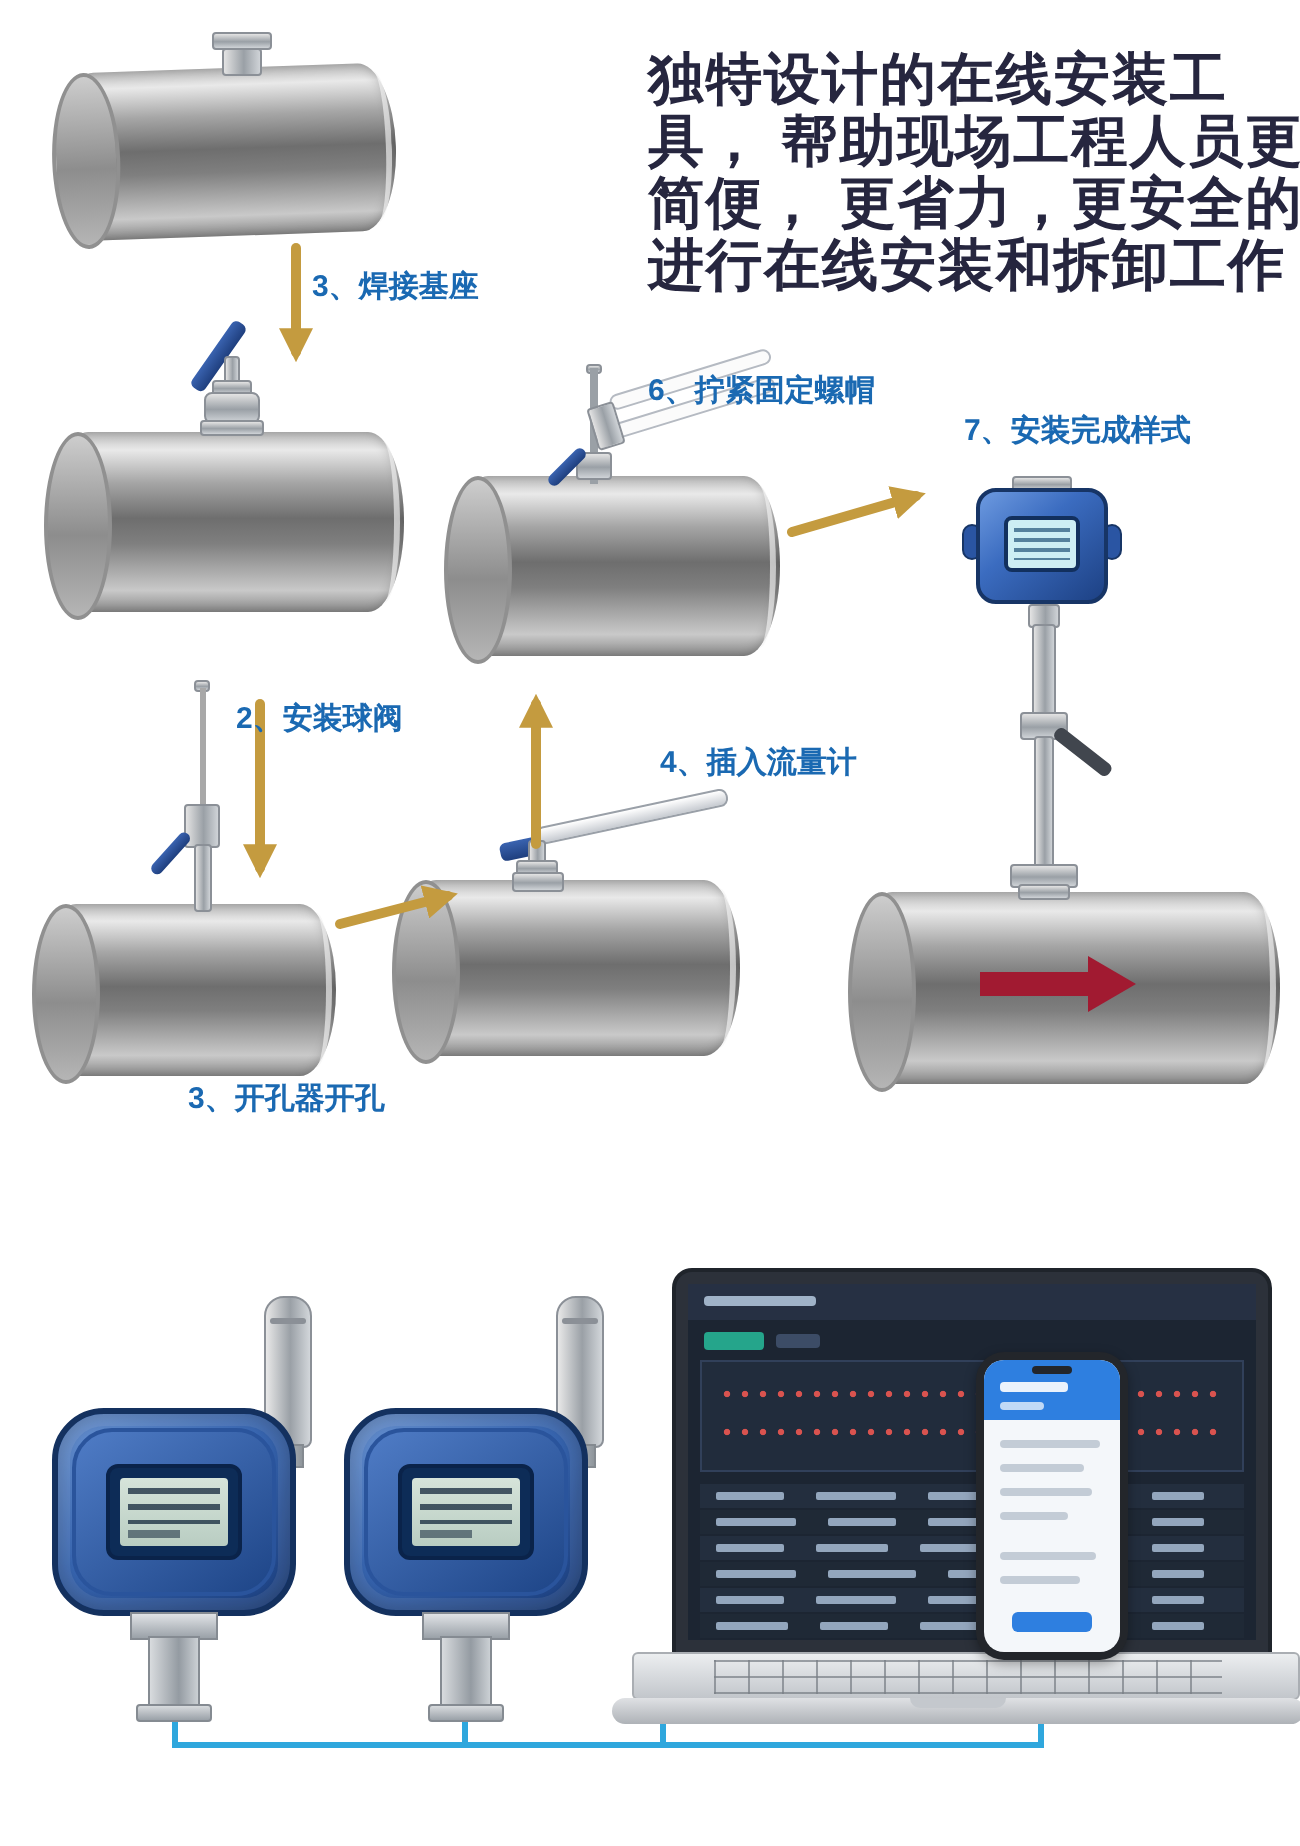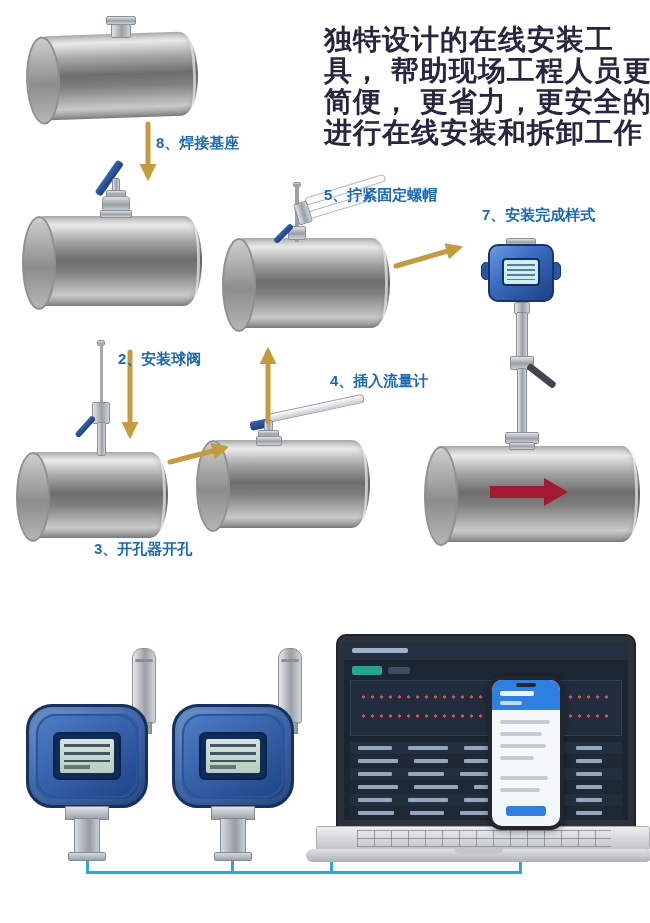--- a/index.html
+++ b/index.html
@@ -243,25 +243,25 @@
         <path d="M0 0 L10 5 L0 10 z" fill="#c49b3f"></path>
       </marker>
     </defs>
     <path class="arrow" d="M148 124 L148 176"></path>
     <path class="arrow" d="M130 352 L130 434"></path>
     <path class="arrow" d="M170 462 L224 448"></path>
     <path class="arrow" d="M268 422 L268 352"></path>
     <path class="arrow" d="M396 266 L458 248"></path>
   </svg>
 
-  <div class="step-label" id="label1">8、焊接基座</div>
+  <div class="step-label" id="label1">3、焊接基座</div>
   <div class="step-label" id="label2">2、安装球阀</div>
   <div class="step-label" id="label3">3、开孔器开孔</div>
   <div class="step-label" id="label4">4、插入流量计</div>
-  <div class="step-label" id="label5">5、拧紧固定螺帽</div>
+  <div class="step-label" id="label5">6、拧紧固定螺帽</div>
   <div class="step-label" id="label6">7、安装完成样式</div>
 
 
   <div class="bus" id="bus-h"></div>
   <div class="bus" id="bus-va"></div>
   <div class="bus" id="bus-vb"></div>
   <div class="bus" id="bus-vphone"></div>
   <div class="bus" id="bus-vlaptop"></div>
 
   <div class="laptop">

